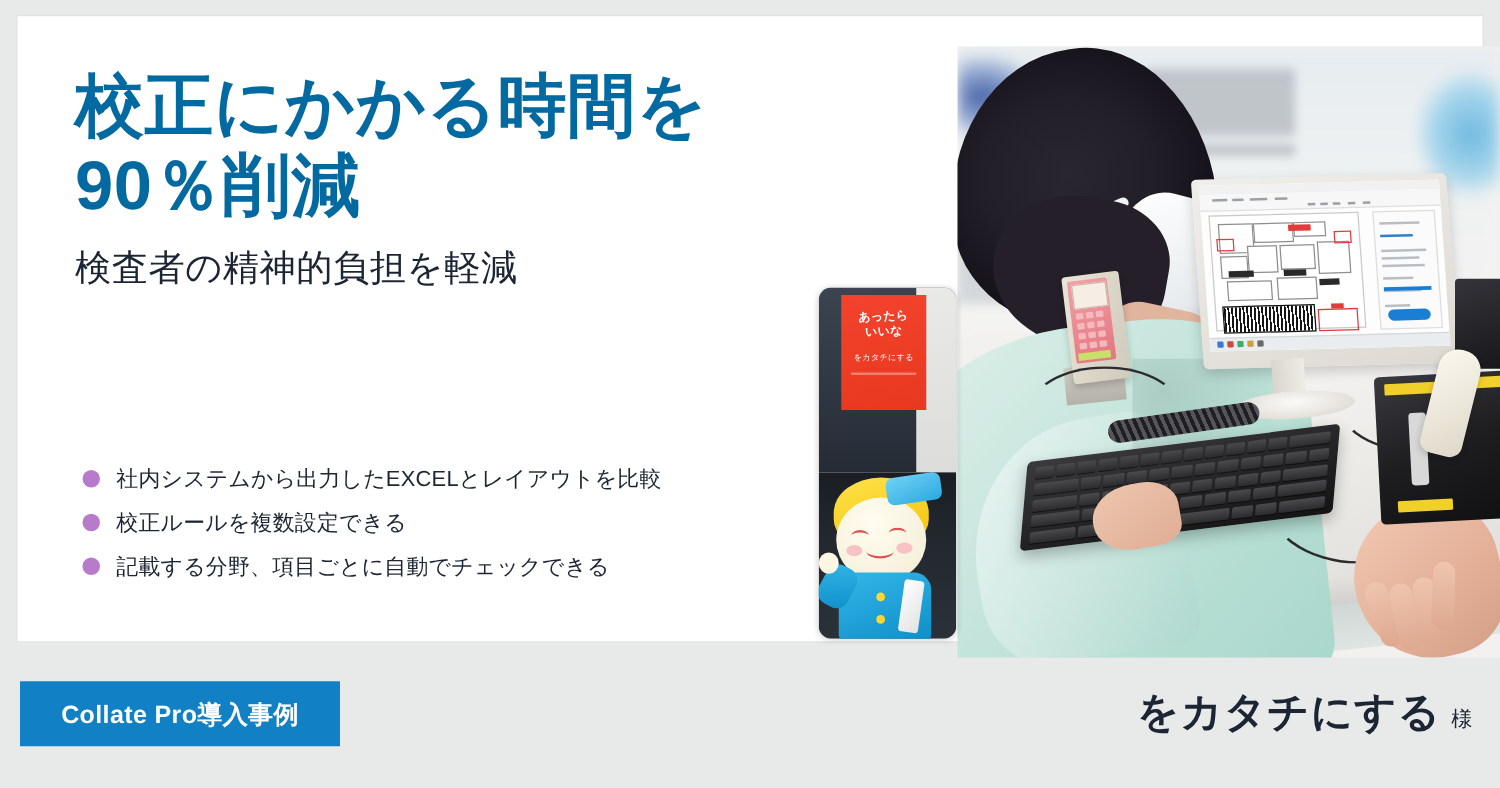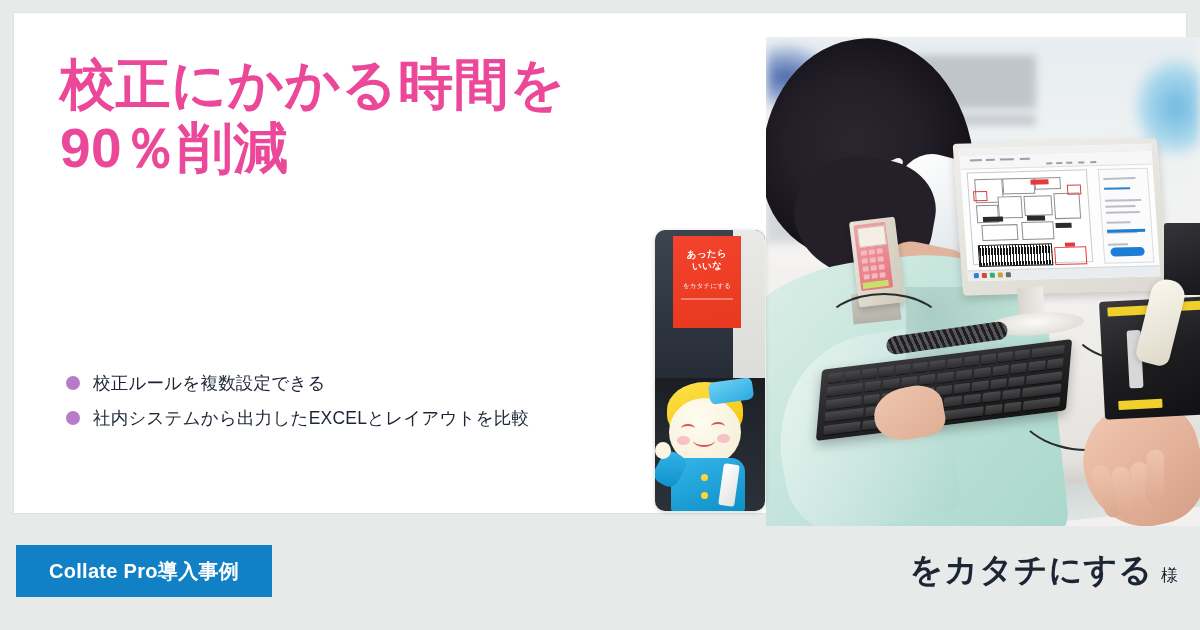--- a/index.html
+++ b/index.html
@@ -28,21 +28,21 @@
 
   
   .text-col {
     position: absolute;
     left: 46px;
     top: 40px;
     width: 600px;
   }
   .headline {
     margin: 0;
-    color: #ec4899;
+    color: #0369a1;
     font-size: 55px;
     line-height: 1.16;
     font-weight: bold;
     letter-spacing: 0.5px;
     white-space: pre-line;
   }
   .subhead {
     margin: 14px 0 0 0;
     color: #1c2533;
     font-size: 29px;
@@ -586,30 +586,35 @@
   }
 </style>
 </head>
 <body>
 
 <div class="card">
 
   <div class="text-col">
     <h1 class="headline">校正にかかる時間を
 90％削減</h1>
+    <p class="subhead">検査者の精神的負担を軽減</p>
   </div>
 
   <ul class="bullets">
+    <li class="bullet-item">
+      <span class="bullet-dot"></span>
+      <span>社内システムから出力したEXCELとレイアウトを比較</span>
+    </li>
     <li class="bullet-item">
       <span class="bullet-dot"></span>
       <span>校正ルールを複数設定できる</span>
     </li>
     <li class="bullet-item">
       <span class="bullet-dot"></span>
-      <span>社内システムから出力したEXCELとレイアウトを比較</span>
+      <span>記載する分野、項目ごとに自動でチェックできる</span>
     </li>
   </ul>
 
   <div class="photo-wrap">
     <div class="photo">
 
       <div class="bg-room"></div>
       <div class="bg-shelf" style="left:150px; top:18px; width:120px; height:54px;"></div>
       <div class="bg-shelf" style="left:160px; top:78px; width:110px; height:10px;"></div>
       <div class="bg-shelf" style="left:0px; top:96px; width:56px; height:110px; background:#cfd3d6;"></div>

